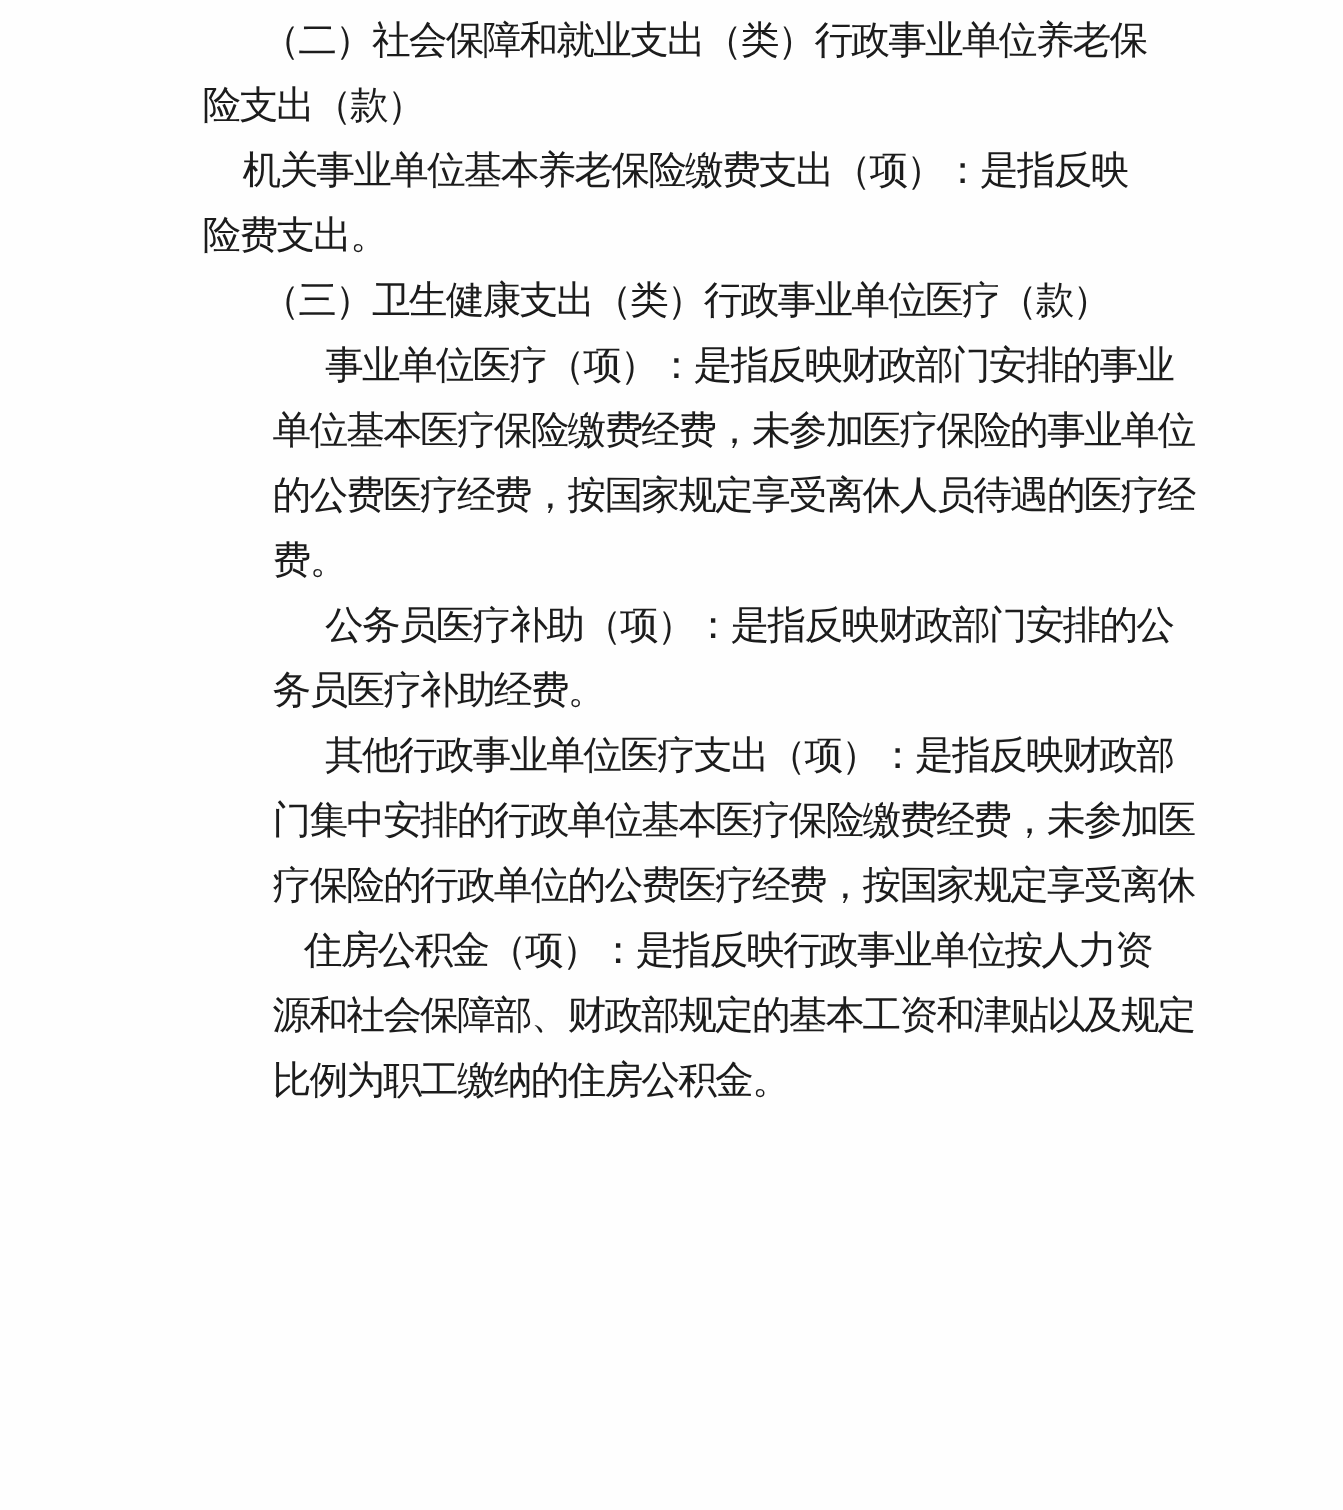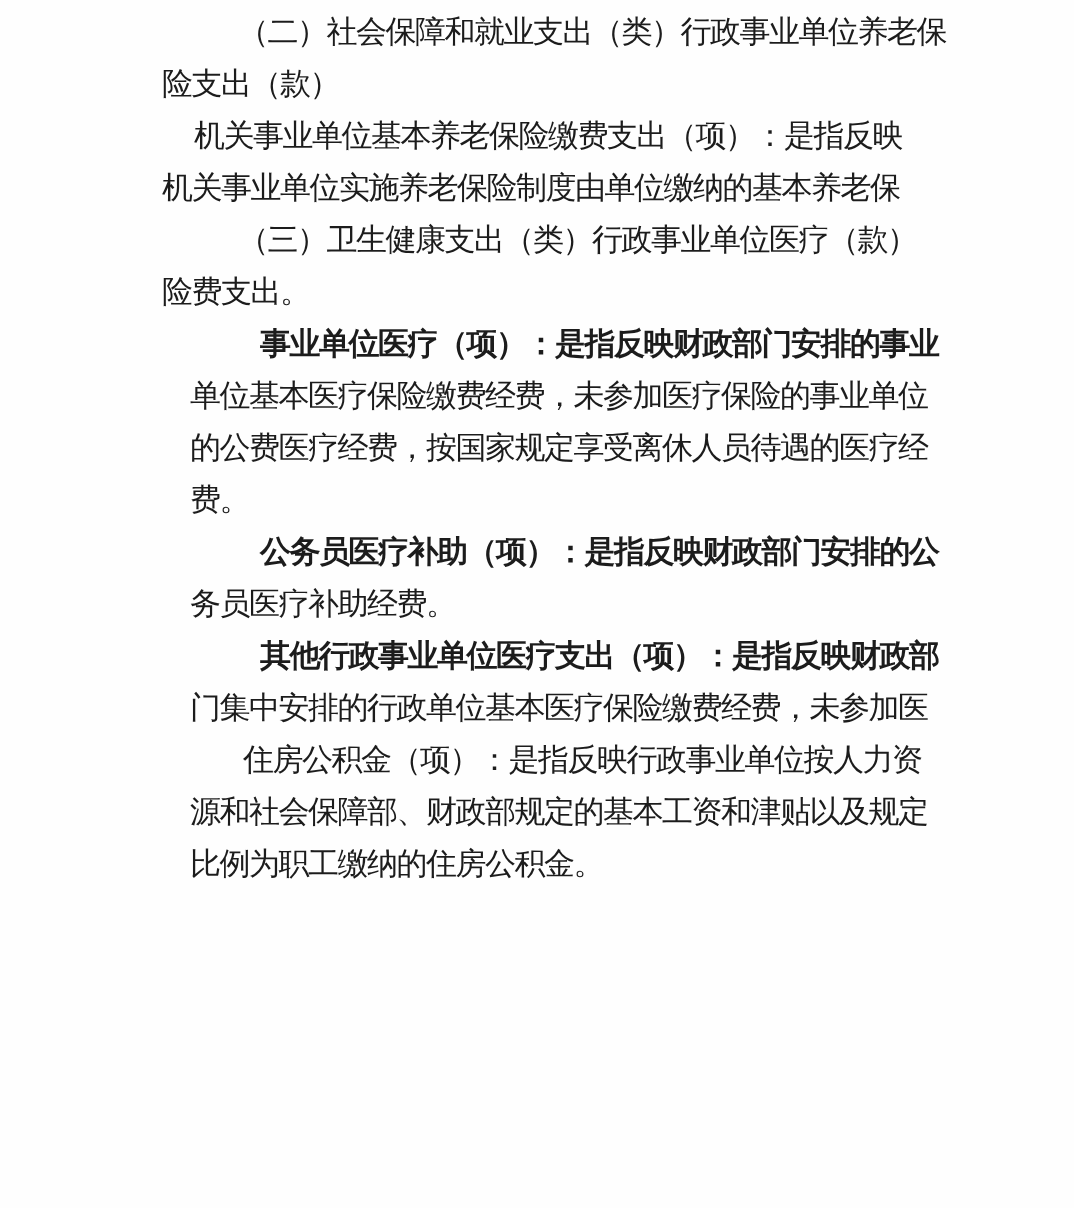--- a/index.html
+++ b/index.html
@@ -23,42 +23,42 @@
     font-size: 31px;
     line-height: 52px;
     height: 52px;
     letter-spacing: -1.5px;
     white-space: nowrap;
     font-weight: 400;
     -webkit-font-smoothing: antialiased;
   }
   
   .indent-flush        { margin-left: 0; }      
-  .indent-heading      { margin-left: 76px; }   
+  .indent-heading      { margin-left: 47px; }   
   .indent-para-first   { margin-left: 32px; }   
-  .indent-sub          { margin-left: 28px; font-family: Liberation Serif, serif; }   
-  .indent-sub-first    { margin-left: 98px; font-weight: bold; }   
+  .indent-sub          { margin-left: 56px; font-family: Liberation Serif, serif; }   
+  .indent-sub-first    { margin-left: 98px; }   
   .indent-sub-first-sm { margin-left: 81px; }   
 </style>
 </head>
 <body>
 
 <div class="page">
   <div class="text-block" id="text-block">
       <div class="line indent-heading">（二）社会保障和就业支出（类）行政事业单位养老保</div>
       <div class="line indent-flush">险支出（款）</div>
       <div class="line indent-para-first">机关事业单位基本养老保险缴费支出（项）：是指反映</div>
-      <div class="line indent-flush">机关事业单位实施养老保险制度由单位缴纳的基本养老保</div>
+      <div class="line indent-flush">险费支出。</div>
       <div class="line indent-heading">（三）卫生健康支出（类）行政事业单位医疗（款）</div>
-      <div class="line indent-flush">险费支出。</div>
       <div class="line indent-sub-first">事业单位医疗（项）：是指反映财政部门安排的事业</div>
       <div class="line indent-sub">单位基本医疗保险缴费经费，未参加医疗保险的事业单位</div>
       <div class="line indent-sub">的公费医疗经费，按国家规定享受离休人员待遇的医疗经</div>
       <div class="line indent-sub">费。</div>
       <div class="line indent-sub-first">公务员医疗补助（项）：是指反映财政部门安排的公</div>
       <div class="line indent-sub">务员医疗补助经费。</div>
       <div class="line indent-sub-first">其他行政事业单位医疗支出（项）：是指反映财政部</div>
       <div class="line indent-sub">门集中安排的行政单位基本医疗保险缴费经费，未参加医</div>
+      <div class="line indent-sub">疗保险的行政单位的公费医疗经费，按国家规定享受离休</div>
       <div class="line indent-sub-first-sm">住房公积金（项）：是指反映行政事业单位按人力资</div>
       <div class="line indent-sub">源和社会保障部、财政部规定的基本工资和津贴以及规定</div>
       <div class="line indent-sub">比例为职工缴纳的住房公积金。</div>
     </div>
 </div>
 
 </body></html>

